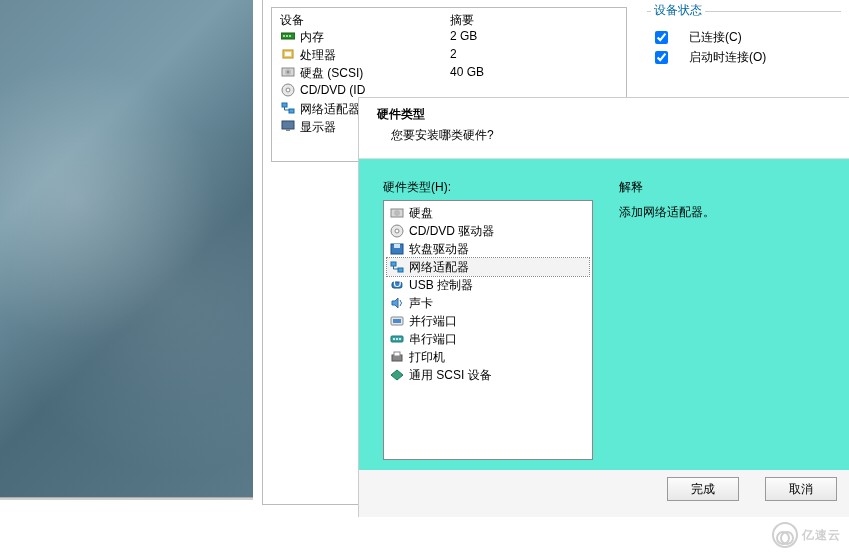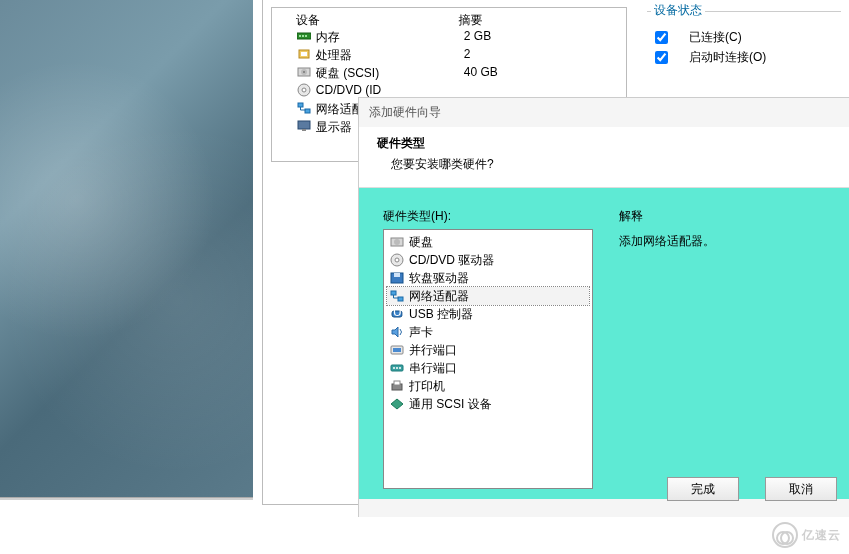--- a/index.html
+++ b/index.html
@@ -22,21 +22,21 @@
   position: absolute; left: 262px; top: 0; width: 587px; height: 505px;
   background: #fff; border: 1px solid #bbb; border-top: none; border-right:none;
 }
 .panel-inner {
   position: absolute; left: 6px; top: 0; width: 575px; height: 500px;
 }
 
 
 .device-box {
   position:absolute; left:2px; top:7px; width:356px; height:155px;
-  border:1px solid #bbb; padding:4px 24px; background:#fff;
+  border:1px solid #bbb; padding:4px 8px; background:#fff;
 }
 .device-head { display:flex; font-weight:400; color:#000; }
 .hcol1 { width:170px; }
 .hcol2 { width:150px; }
 .device-row { display:flex; align-items:flex-start; height:18px; }
 .device-row .ico { width:16px; height:14px; margin-right:4px; display:flex; align-items:center; justify-content:center; }
 .dr-name { width:150px; }
 .dr-val { width:140px; }
 
 
@@ -193,21 +193,20 @@
           <input type="checkbox" checked="" style="">
           <span>启动时连接(O)</span>
         </label>
       </fieldset>
     </div>
 
   </div>
 </div>
 
 <div class="wizard">
-  <div class="wizard-title">添加硬件向导</div>
   <div class="wizard-head">
     <div class="h1">硬件类型</div>
     <div class="sub">您要安装哪类硬件?</div>
   </div>
 
   <div class="wizard-body">
     <div class="hw-col">
       <div class="hw-label">硬件类型(H):</div>
       <div class="hw-list">
         <div class="hw-item">

